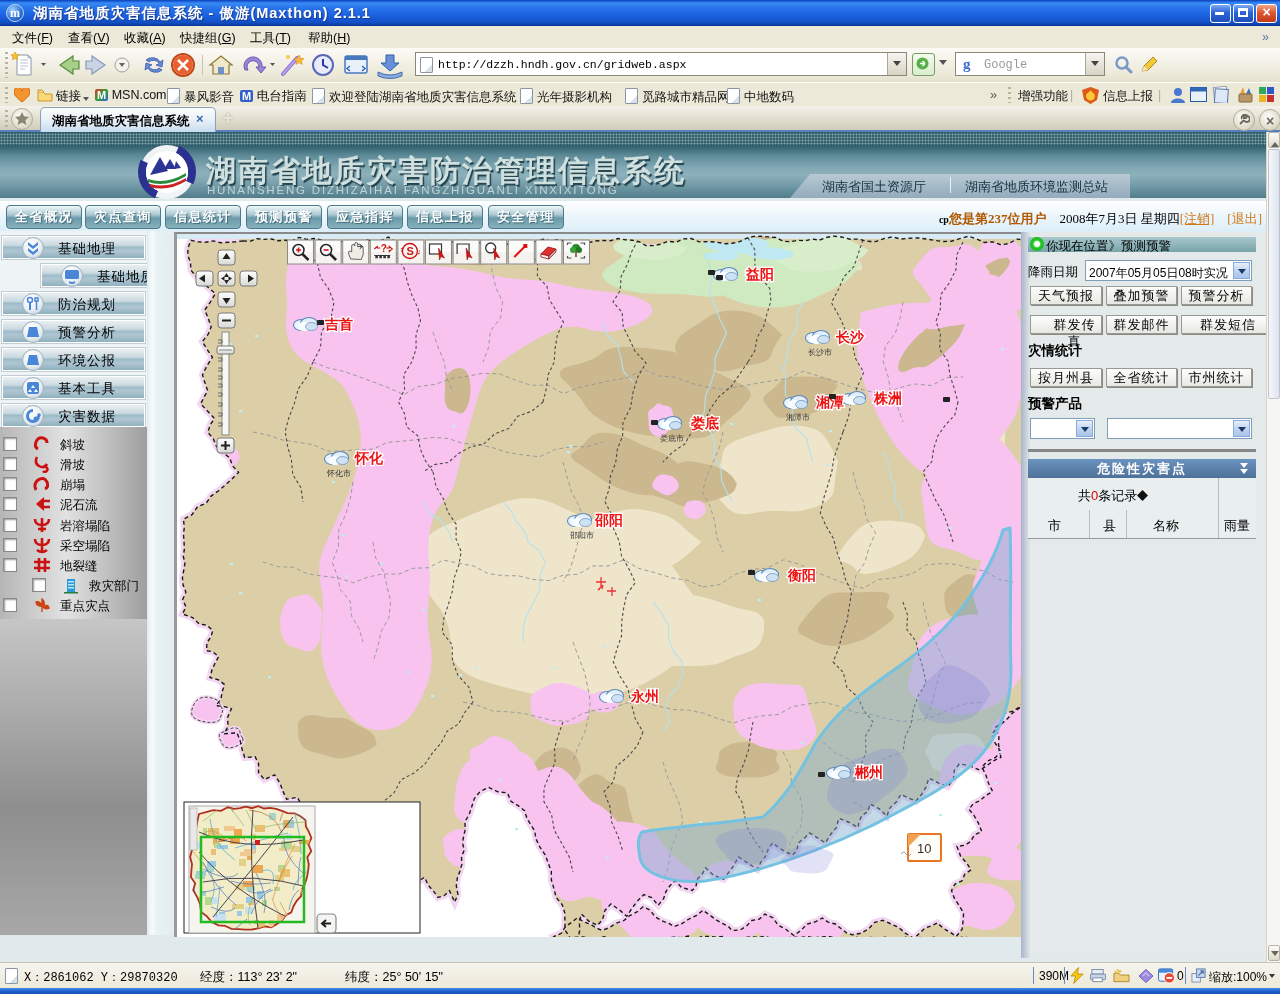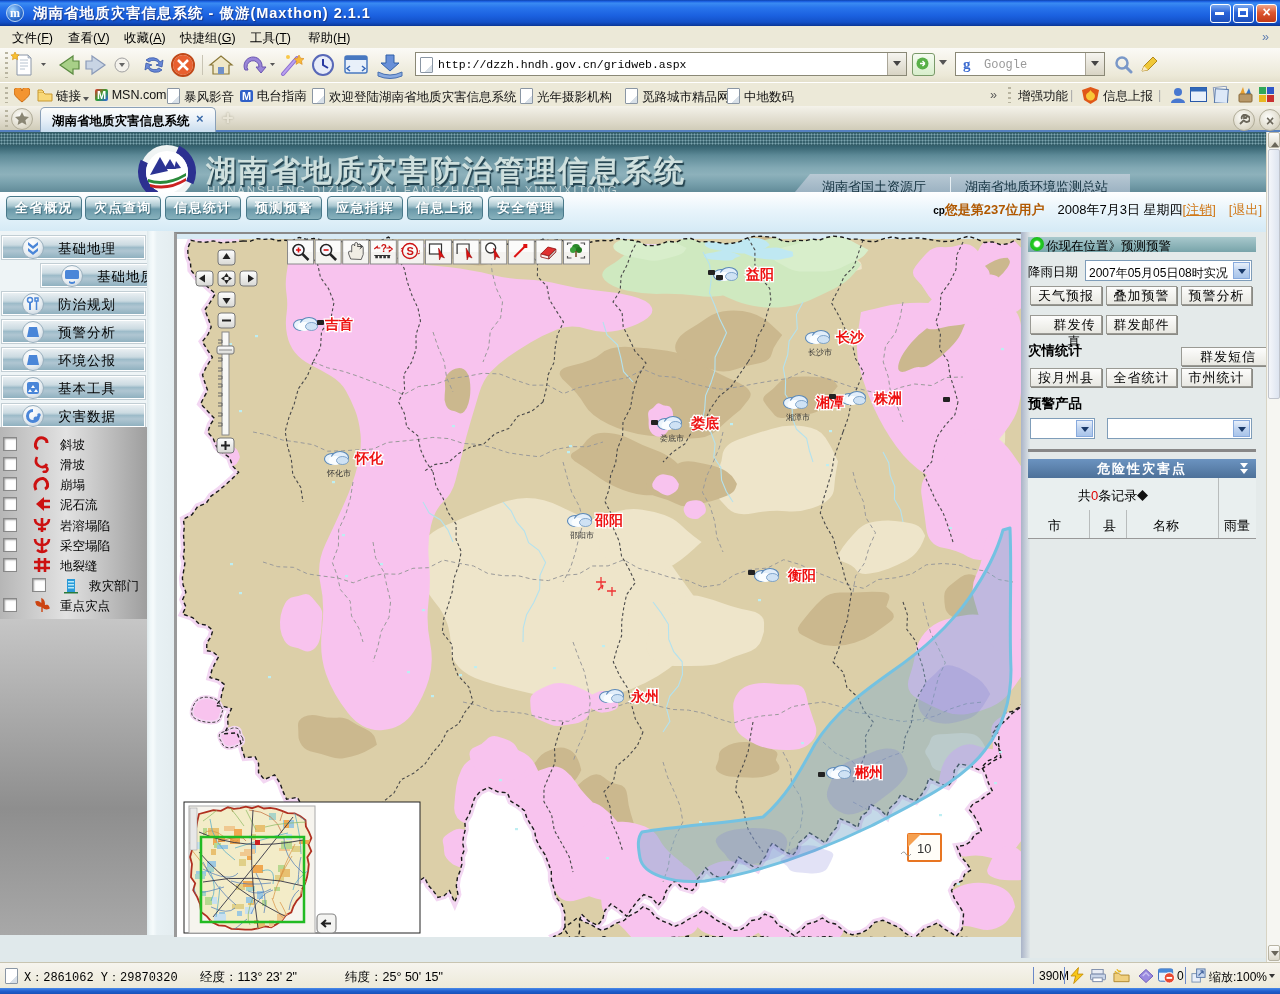--- a/index.html
+++ b/index.html
@@ -35,21 +35,21 @@
 .circbtn{width:22px;height:22px;border-radius:11px;background:radial-gradient(circle at 40% 35%,#fdfdfa,#dcd8c8 70%,#c4c0ac);border:1px solid #b0ac98;box-sizing:border-box;color:#7a7668;text-align:center;}
 
 #page{left:0;top:132px;width:1266px;height:830px;background:#e0e9eb;overflow:hidden;}
 #dotband{left:0;top:0;width:1266px;height:14px;background:#355f6b;}
 #dotband .dots{position:absolute;left:0;top:1px;width:1266px;height:12px;background-image:radial-gradient(circle,#7da5b0 0.9px,transparent 1.1px);background-size:3px 3px;}
 #banner{left:0;top:14px;width:1266px;height:52px;background:linear-gradient(180deg,#33606e 0%,#5d8a97 18%,#82a9b4 42%,#8db1bb 55%,#7aa2ae 70%,#527d8b 100%);}
 #logo{left:136px;top:-5px;width:62px;height:62px;}
 #btitle{left:206px;top:5px;font-size:30px;font-weight:bold;color:#cfe0de;letter-spacing:2px;text-shadow:1.5px 1.5px 1px #23424e;white-space:nowrap;}
 #bsub{left:207px;top:38px;font-size:11.5px;color:#c2d4d6;letter-spacing:1.8px;white-space:nowrap;}
 #trap{left:790px;top:28px;width:340px;height:24px;background:linear-gradient(180deg,#b8c9d4,#93abbc);clip-path:polygon(20px 0,340px 0,340px 24px,0 24px);color:#12303e;font-size:13px;}
-#navrow{left:0;top:60px;width:1266px;height:46px;background:linear-gradient(180deg,#ffffff,#e8f4fb 40%,#cfe7f4);}
+#navrow{left:0;top:69px;width:1266px;height:46px;background:linear-gradient(180deg,#ffffff,#e8f4fb 40%,#cfe7f4);font-family:Liberation Serif, serif;}
 .navbtn{position:absolute;top:4px;width:76px;height:24px;border-radius:4px;border:1px solid #49798a;box-sizing:border-box;background:linear-gradient(180deg,#f0f8f9 0%,#abc8d1 40%,#6a99a9 55%,#88b2bd 100%);color:#fff;font-size:13px;font-weight:bold;text-align:center;line-height:22px;letter-spacing:1.5px;text-shadow:1px 1px 1px #3a6878;}
 #userinfo{right:4px;top:9px;position:absolute;font-size:13px;color:#000;white-space:nowrap;}
 
 #sidebar{left:0;top:99px;width:147px;height:704px;background:#eef4f6;}
 .sbtn{position:absolute;left:2px;width:143px;height:23px;border:1px solid #fff;outline:1px solid #c2ced4;background:linear-gradient(180deg,#e9eff2 0%,#cbdae1 38%,#9dbbc9 50%,#b0c6d2 66%,#90b1c0 100%);box-sizing:border-box;}
 .sbtn .ic{position:absolute;left:19px;top:0;width:22px;height:22px;border-radius:11px;background:radial-gradient(circle at 40% 30%,#ffffff,#e8eef2 55%,#b8c8d4);border:1px solid #9ab0be;box-sizing:border-box;}
 .sbtn .tx{position:absolute;left:55px;top:3px;font-size:13.5px;color:#000;letter-spacing:1px;}
 #checks{left:0;top:196px;width:147px;height:192px;background:linear-gradient(90deg,#b6b6b6,#e2e2e2 45%,#9e9e9e);position:absolute;}
 .crow{position:absolute;left:0;height:20px;width:147px;}
 .cbox{position:absolute;left:3px;top:2px;width:14px;height:14px;background:#fff;border:1px solid #888;box-shadow:inset 1px 1px 2px #999;box-sizing:border-box;}
@@ -923,21 +923,21 @@
     <span class="abs" style="left:7px;top:32px;font-size:12.5px;">降雨日期</span>
     <div class="xpsel" style="left:64px;top:28px;width:167px;height:21px;">
         <span style="position:absolute;left:3px;top:4px;font-size:12px;white-space:nowrap;">2007年05月05日08时实况</span>
         <span class="xparrow"></span>
       </div>
     <div class="rbtn" style="left:9px;top:54px;width:72px;">天气预报</div>
     <div class="rbtn" style="left:85px;top:54px;width:71px;">叠加预警</div>
     <div class="rbtn" style="left:160px;top:54px;width:71px;">预警分析</div>
     <div class="rbtn" style="left:9px;top:83px;width:72px;padding-left:17px;">群发传真</div>
     <div class="rbtn" style="left:85px;top:83px;width:71px;">群发邮件</div>
-    <div class="rbtn" style="left:160px;top:83px;width:94px;margin-top:32px;">群发短信</div>
+    <div class="rbtn" style="left:160px;top:83px;width:94px;">群发短信</div>
     <span class="abs" style="left:7px;top:110px;font-size:13.5px;font-weight:bold;">灾情统计</span>
     <div class="rbtn" style="left:9px;top:136px;width:72px;">按月州县</div>
     <div class="rbtn" style="left:85px;top:136px;width:71px;">全省统计</div>
     <div class="rbtn" style="left:160px;top:136px;width:71px;">市州统计</div>
     <span class="abs" style="left:7px;top:163px;font-size:13.5px;font-weight:bold;">预警产品</span>
     <div class="xpsel" style="left:9px;top:186px;width:65px;height:21px;">
         <span class="xparrow"></span>
       </div>
     <div class="xpsel" style="left:86px;top:186px;width:145px;height:21px;">
         <span class="xparrow"></span>

